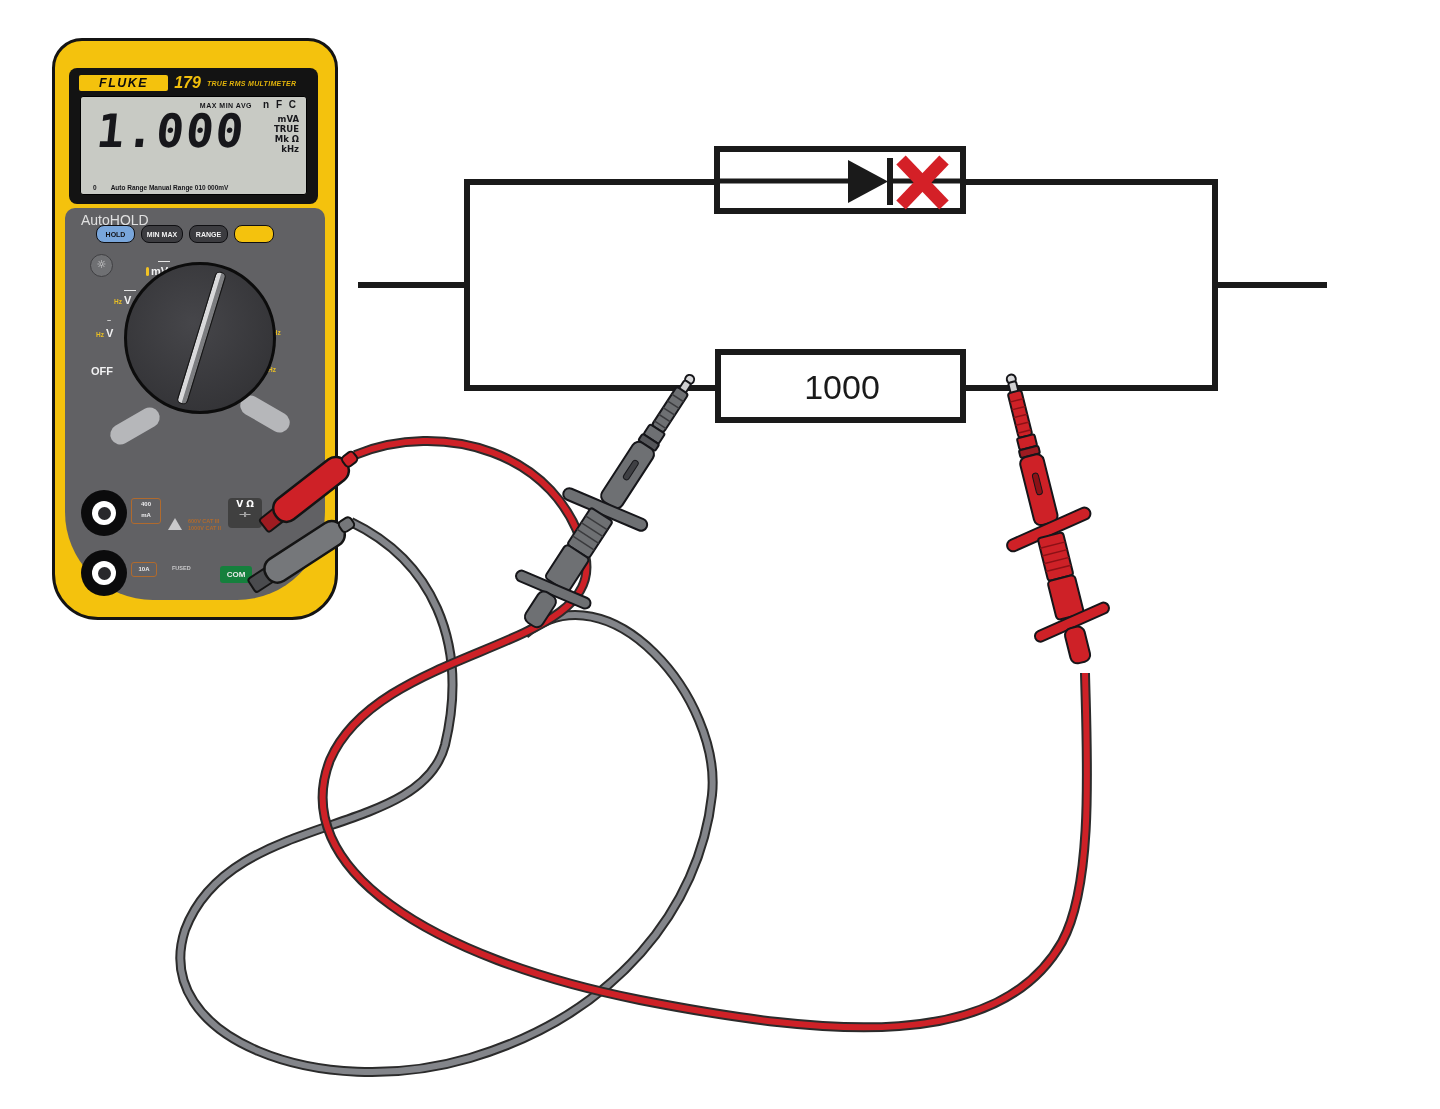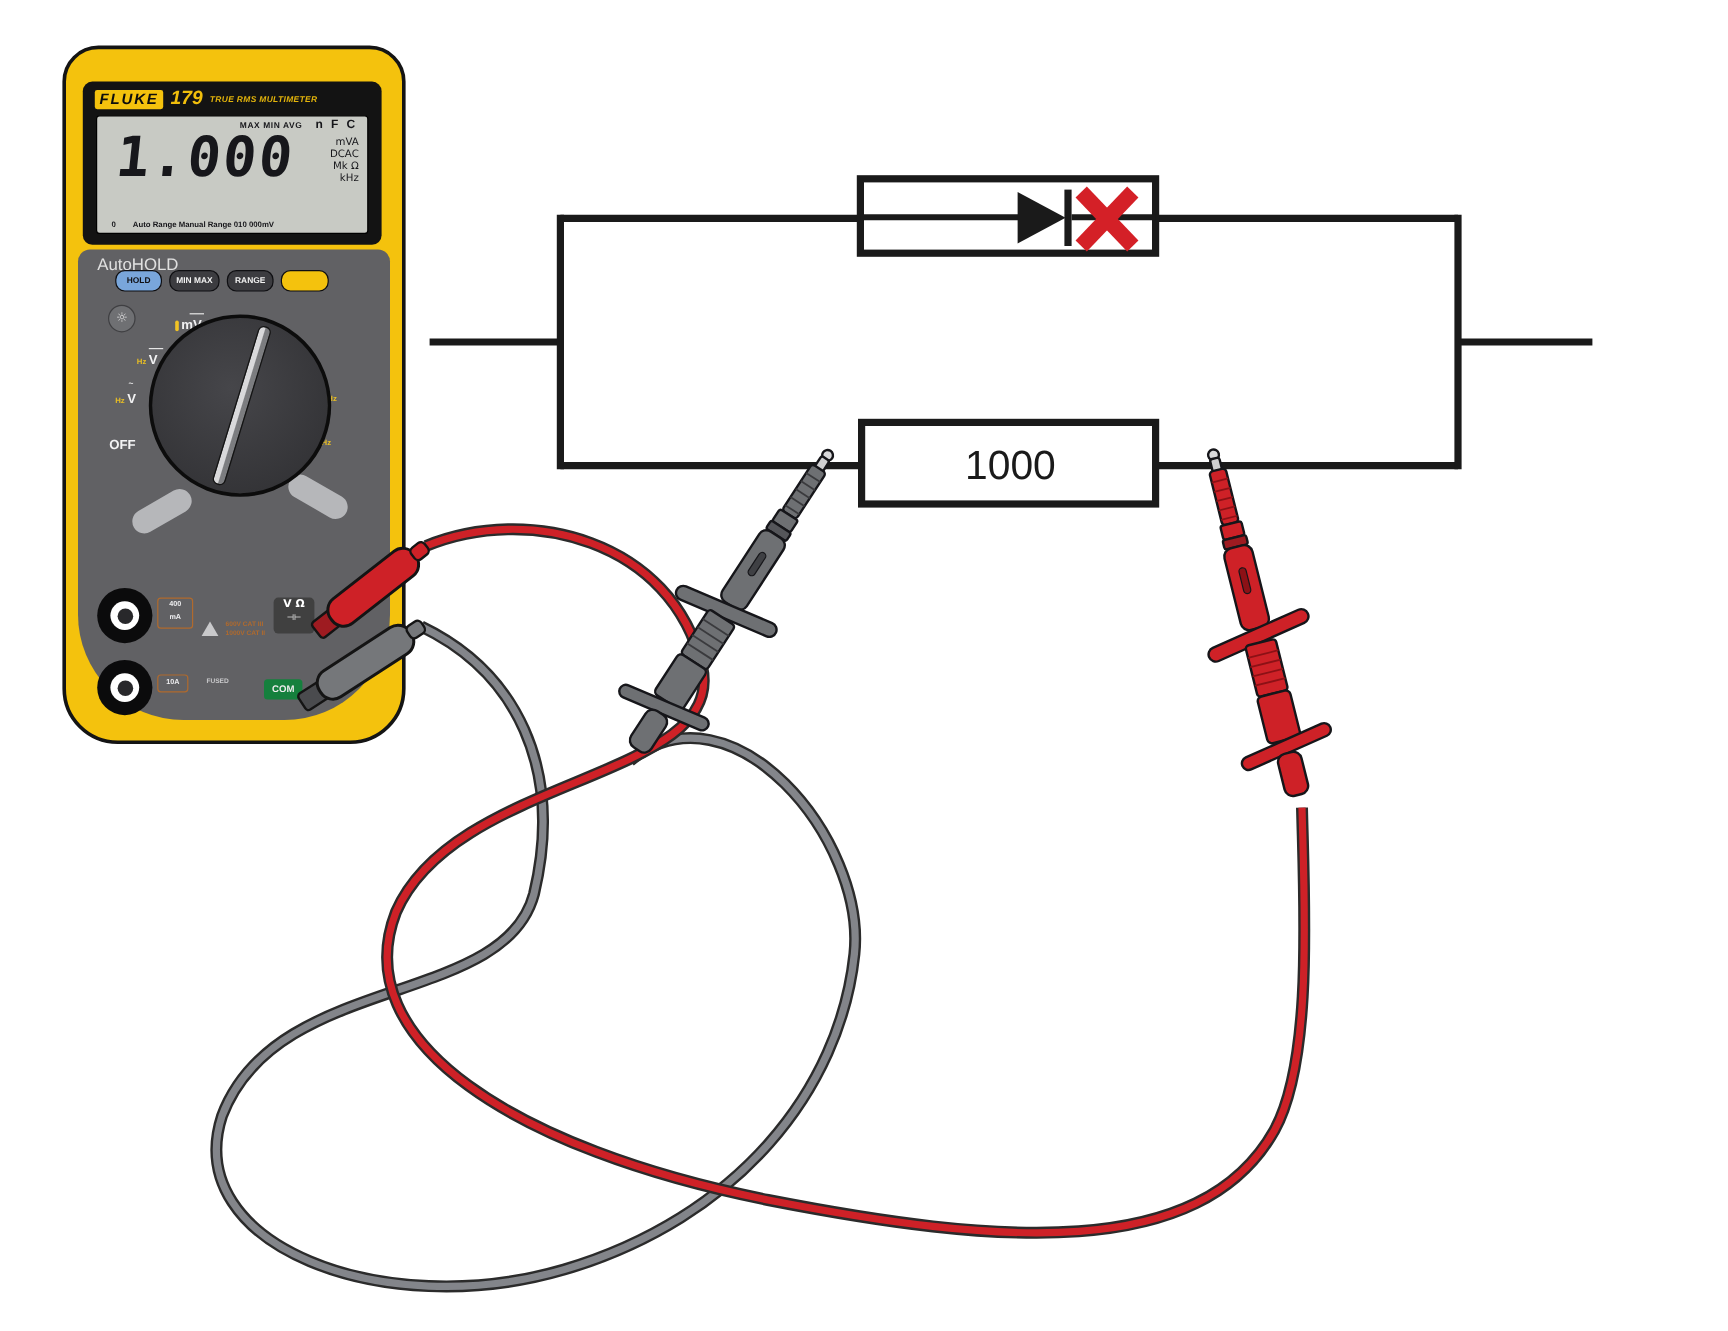--- a/index.html
+++ b/index.html
@@ -9,30 +9,30 @@
 
   
   #meter{position:absolute;left:52px;top:38px;width:286px;height:582px;z-index:1;}
   .m-body{position:absolute;inset:0;background:#F4C20D;border:3px solid #141414;
           border-radius:30px 30px 46px 46px;}
   .m-face{position:absolute;left:13px;top:170px;right:13px;bottom:20px;background:#616164;
           border-radius:10px 10px 88px 88px;}
   .m-top{position:absolute;left:17px;top:30px;width:249px;height:136px;background:#131313;border-radius:8px;}
   .brand-row{position:absolute;left:10px;top:6px;right:6px;height:18px;display:flex;align-items:center;gap:6px;}
   .fluke-logo{background:#F4C20D;color:#0d0d0d;font-weight:800;font-style:italic;font-size:12.5px;
-              padding:1px 4px;border-radius:2px;letter-spacing:1.5px;}
+              padding:1px 20px;border-radius:2px;letter-spacing:1.5px;}
   .model{color:#F0BE0C;font-style:italic;font-weight:800;font-size:16px;}
   .model-suffix{color:#E3B40B;font-style:italic;font-weight:700;font-size:7px;letter-spacing:.3px;}
   .lcd{position:absolute;left:11px;top:28px;right:11px;bottom:9px;background:#C8CAC4;
        border-radius:3px;border:1px solid #000;}
   .lcd-maxmin{position:absolute;top:5px;right:54px;font-size:7px;font-weight:800;color:#16161a;letter-spacing:.5px;}
   .lcd-nfc{position:absolute;top:2px;right:8px;font-size:10px;font-weight:700;color:#16161a;letter-spacing:2px;}
   .lcd-reading{position:absolute;top:7px;left:16px;font-family:"DejaVu Sans Mono",monospace;
        font-weight:800;font-size:46px;color:#17171b;letter-spacing:2px;transform:skewX(-6deg);}
-  .lcd-units{position:absolute;top:17px;right:7px;text-align:right;font-size:8.5px;font-weight:400;
+  .lcd-units{position:absolute;top:17px;right:7px;text-align:right;font-size:8.5px;font-weight:700;
        line-height:10px;color:#17171b;}
   .lcd-units span{display:block;}
   .lcd-bottom{position:absolute;left:12px;right:8px;bottom:3px;display:flex;gap:14px;
        font-size:6.5px;font-weight:800;color:#17171b;}
   .autohold{position:absolute;left:29px;top:174px;color:#e0e0e0;font-size:14px;font-weight:400;}
   .pbtn{position:absolute;top:187px;height:16px;border-radius:8px;border:1px solid #0f0f12;
         display:flex;align-items:center;justify-content:center;font-size:7px;font-weight:800;}
   .pbtn.hold{left:44px;width:37px;background:#79A6DB;color:#101014;}
   .pbtn.minmax{left:89px;width:40px;background:#3C3C40;color:#f2f2f2;}
   .pbtn.range{left:137px;width:37px;background:#3C3C40;color:#f2f2f2;}
@@ -90,21 +90,21 @@
       <span class="fluke-logo">FLUKE</span>
       <span class="model">179</span>
       <span class="model-suffix">TRUE RMS MULTIMETER</span>
     </div>
     <div class="lcd">
       <span class="lcd-maxmin">MAX MIN AVG</span>
       <span class="lcd-nfc">n F C</span>
       <span class="lcd-reading">1.000</span>
       <span class="lcd-units sym">
         <span>mVA</span>
-        <span>DCAC</span>
+        <span>TRUE</span>
         <span>Mk Ω</span>
         <span>kHz</span>
       </span>
       <span class="lcd-bottom">
         <span>0</span>
         <span>Auto Range  Manual Range  010 000mV</span>
       </span>
     </div>
   </div>
 

